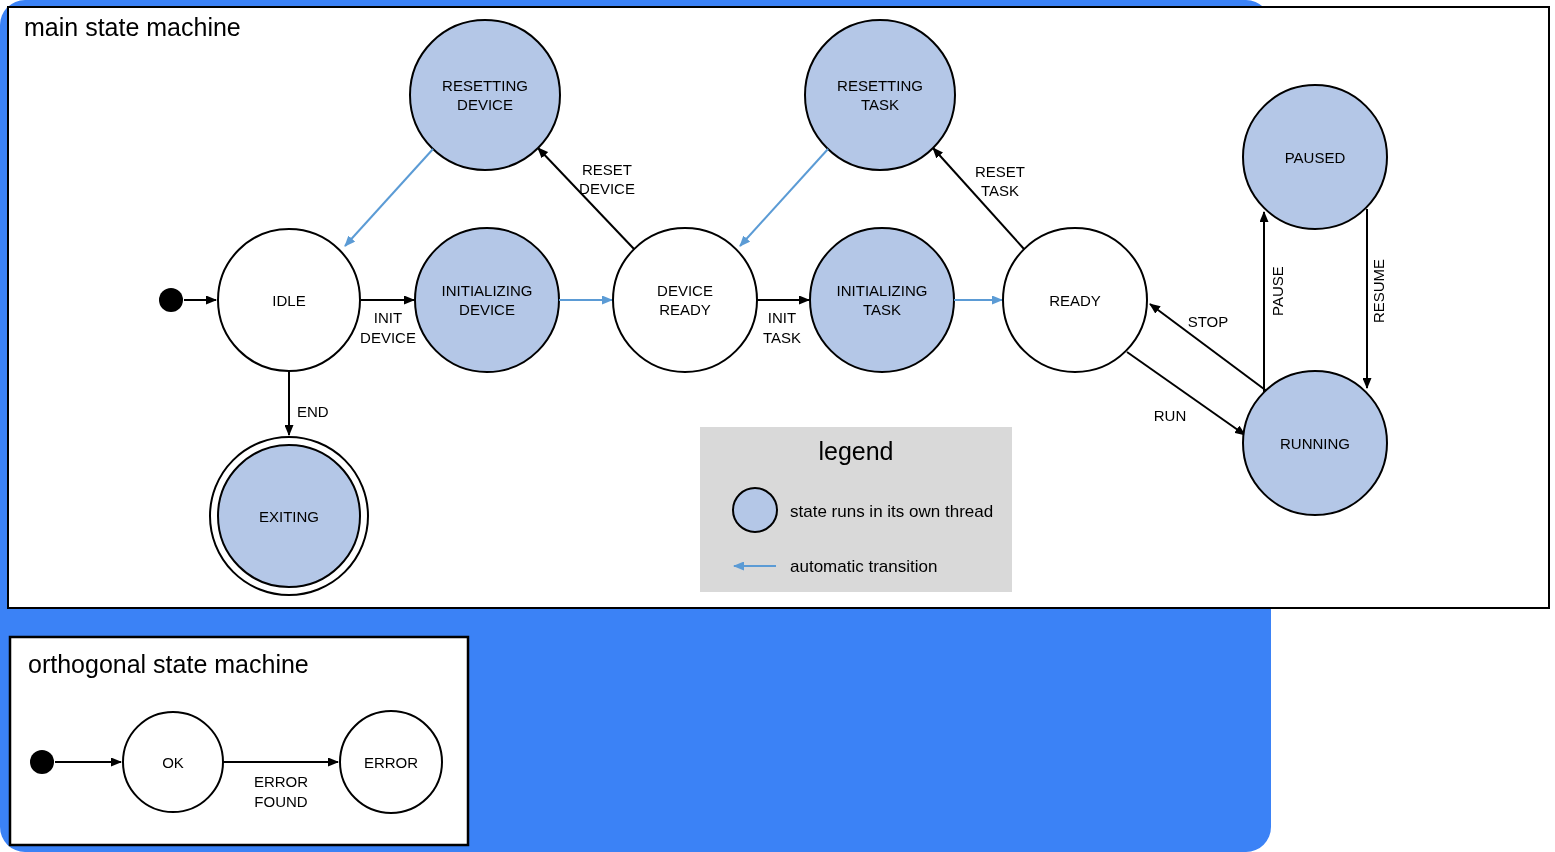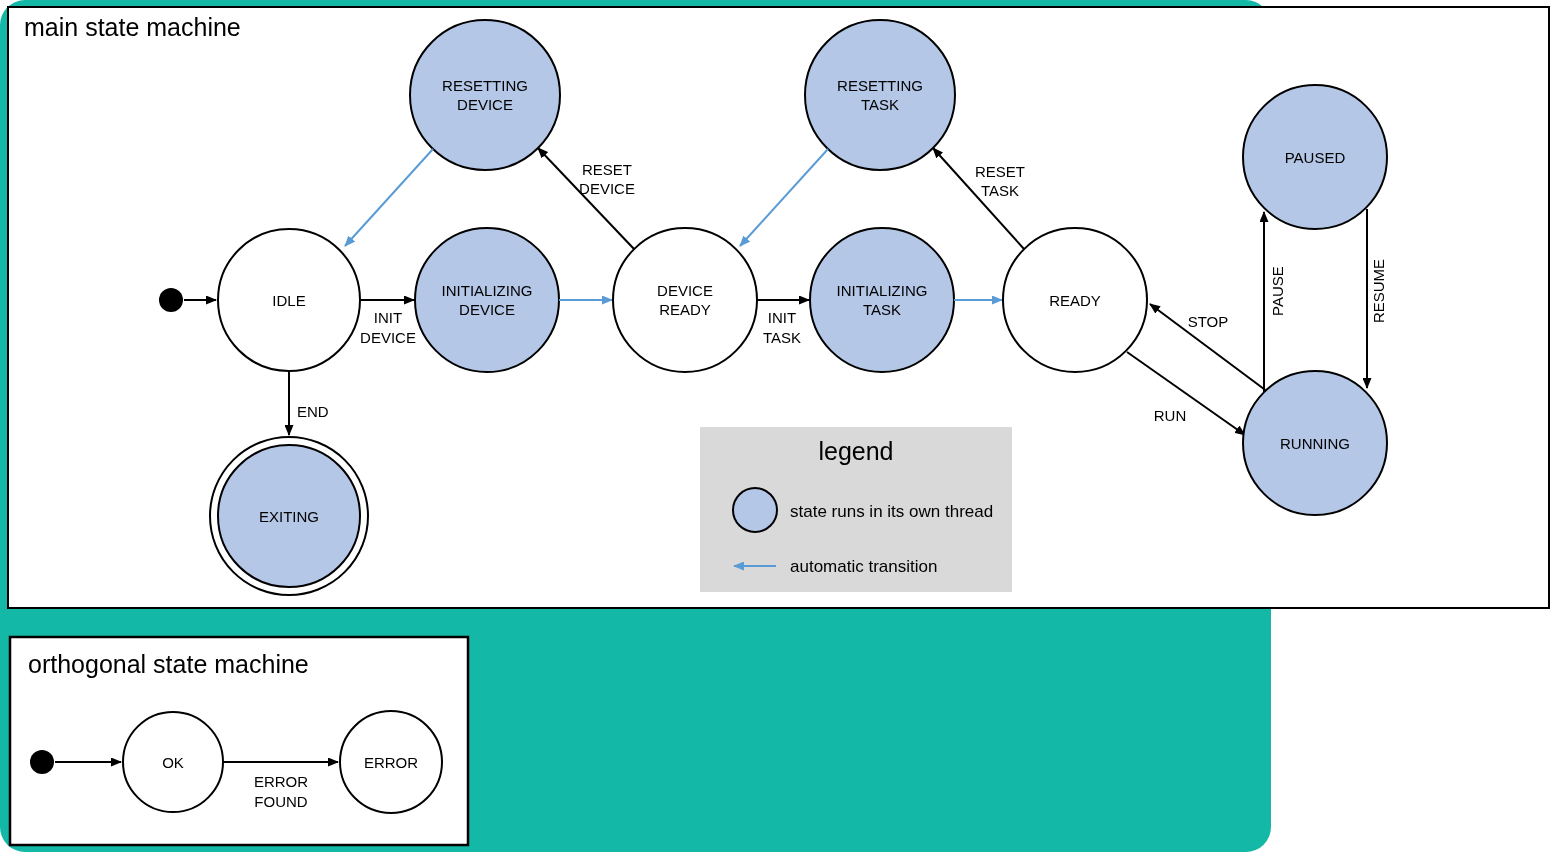--- a/index.html
+++ b/index.html
@@ -1,16 +1,16 @@
 <!DOCTYPE html>
 <html><head>
 <meta charset="utf-8">
 <style>
   html,body{margin:0;padding:0;background:#ffffff;}
-  .canvas{position:relative;width:1271px;height:852px;background:#14b8a6;
+  .canvas{position:relative;width:1271px;height:852px;background:#3b82f6;
           font-family:"Liberation Sans",sans-serif;border-radius:25px;}
   svg{display:block;}
   text{fill:#000000;font-family:"Liberation Sans",sans-serif;}
   .t-title{font-size:25px;}
   .t-state{font-size:15px;text-anchor:middle;font-weight:500;}
   .t-label{font-size:15px;text-anchor:middle;font-weight:500;}
   .t-label-start{font-size:15px;text-anchor:start;font-weight:500;}
   .t-legend-title{font-size:25px;text-anchor:middle;}
   .t-legend-item{font-size:17px;text-anchor:start;}
   .node{stroke:#000000;stroke-width:2;}

